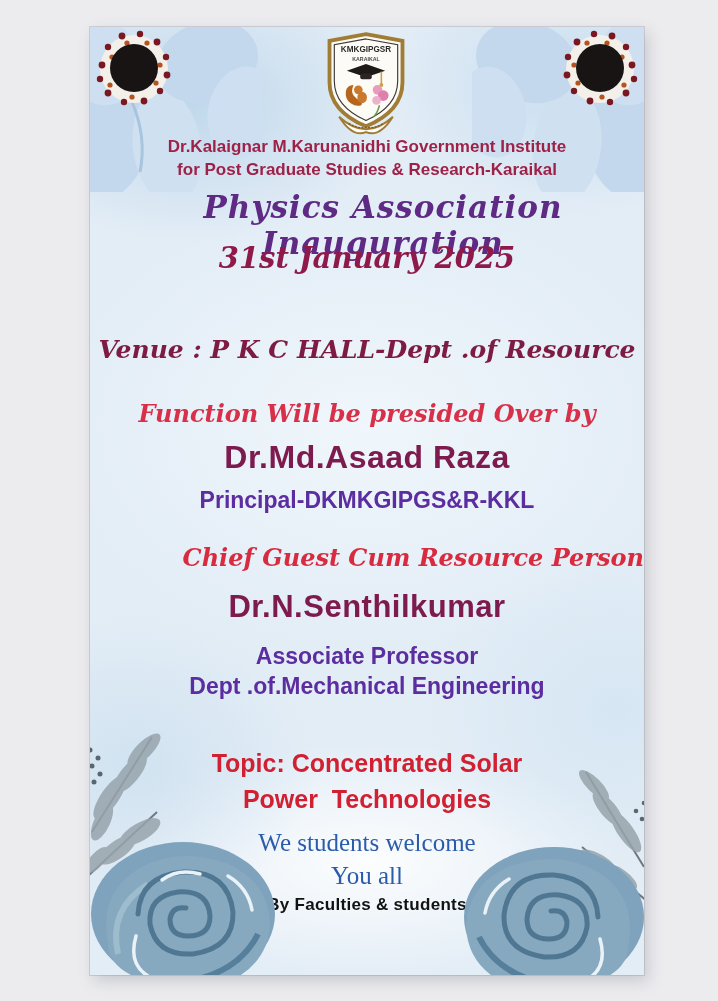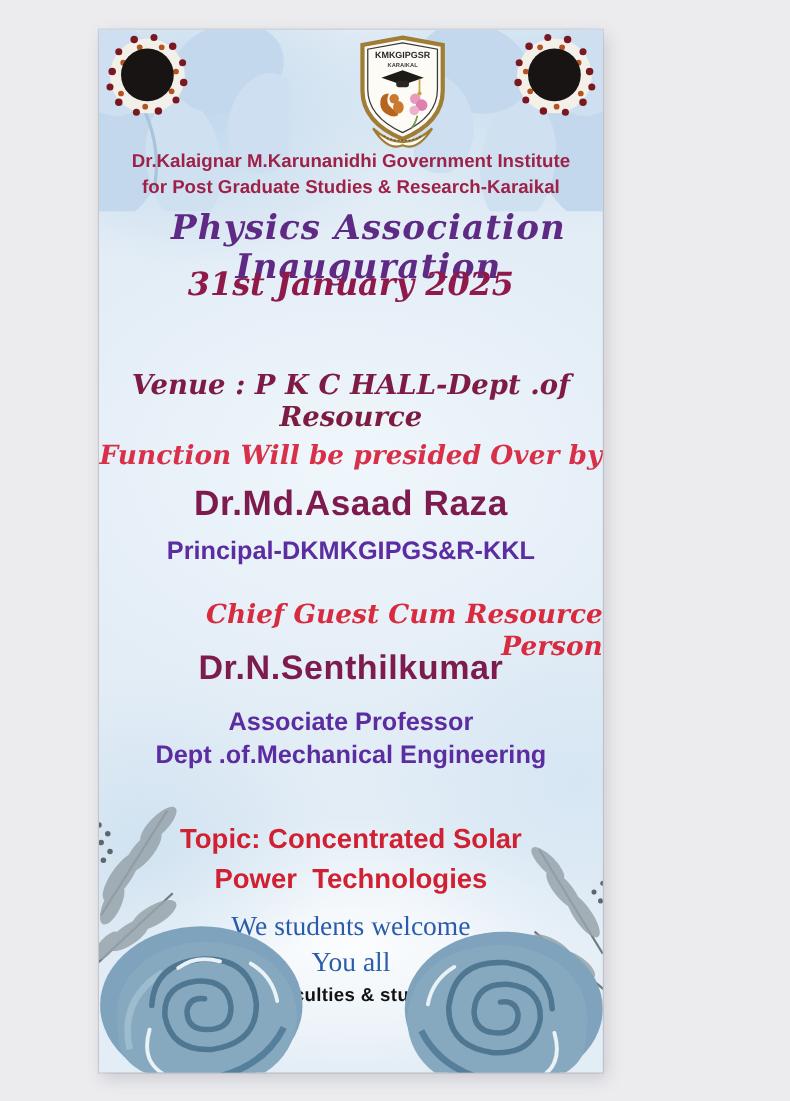--- a/index.html
+++ b/index.html
@@ -3,21 +3,21 @@
 <meta charset="utf-8">
 <style>
   html,body{margin:0;padding:0;}
   body{
     width:718px;height:1001px;
     background:#ececef;
     font-family:"Liberation Sans",sans-serif;
     position:relative;overflow:hidden;
   }
   .poster{
-    position:absolute;left:90px;top:27px;width:458px;height:948px;
+    position:absolute;left:90px;top:27px;width:554px;height:948px;
     background:
       radial-gradient(ellipse 300px 200px at 18% 8%, rgba(186,212,234,.85), transparent 70%),
       radial-gradient(ellipse 280px 190px at 88% 6%, rgba(193,218,238,.8), transparent 70%),
       radial-gradient(ellipse 420px 300px at 50% 42%, rgba(240,247,252,.95), transparent 75%),
       radial-gradient(ellipse 260px 220px at 8% 78%, rgba(199,221,238,.65), transparent 70%),
       radial-gradient(ellipse 280px 240px at 95% 72%, rgba(205,226,241,.6), transparent 70%),
       radial-gradient(ellipse 340px 160px at 50% 88%, rgba(255,255,255,.9), transparent 75%),
       #e3edf6;
     box-shadow:0 0 0 1px rgba(120,125,135,.25), 4px 6px 14px rgba(90,95,110,.25);
     overflow:hidden;

